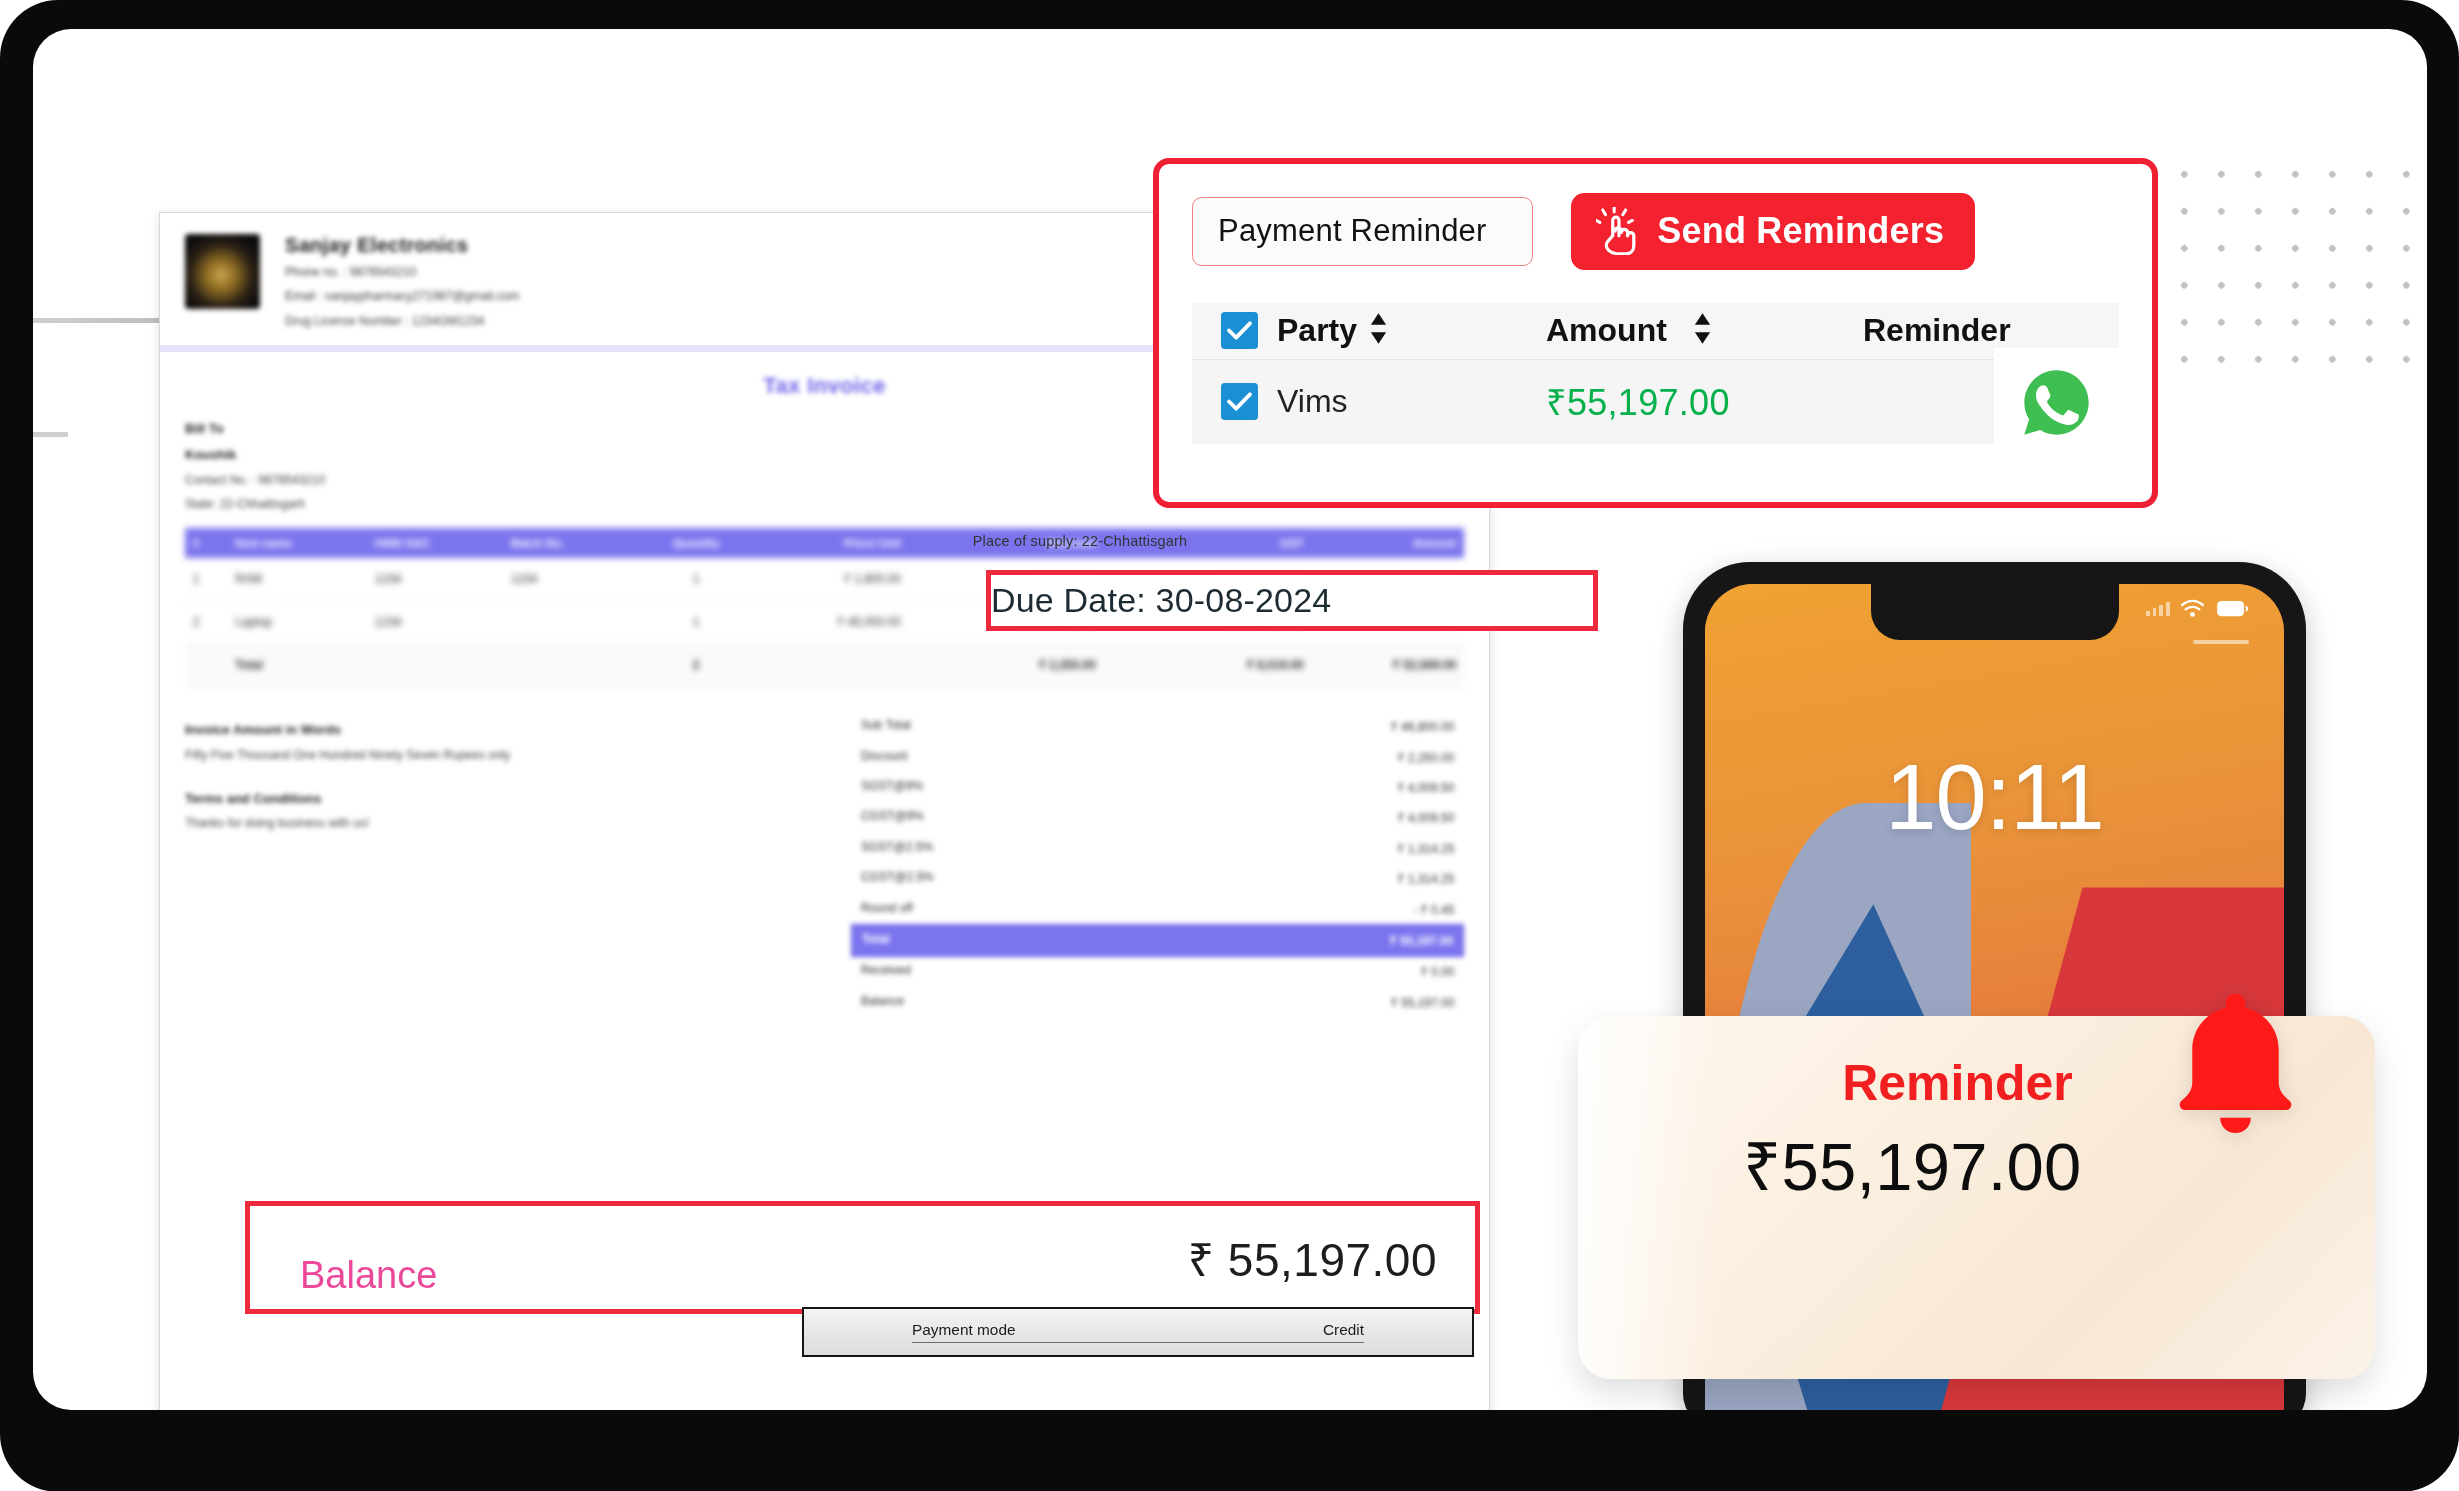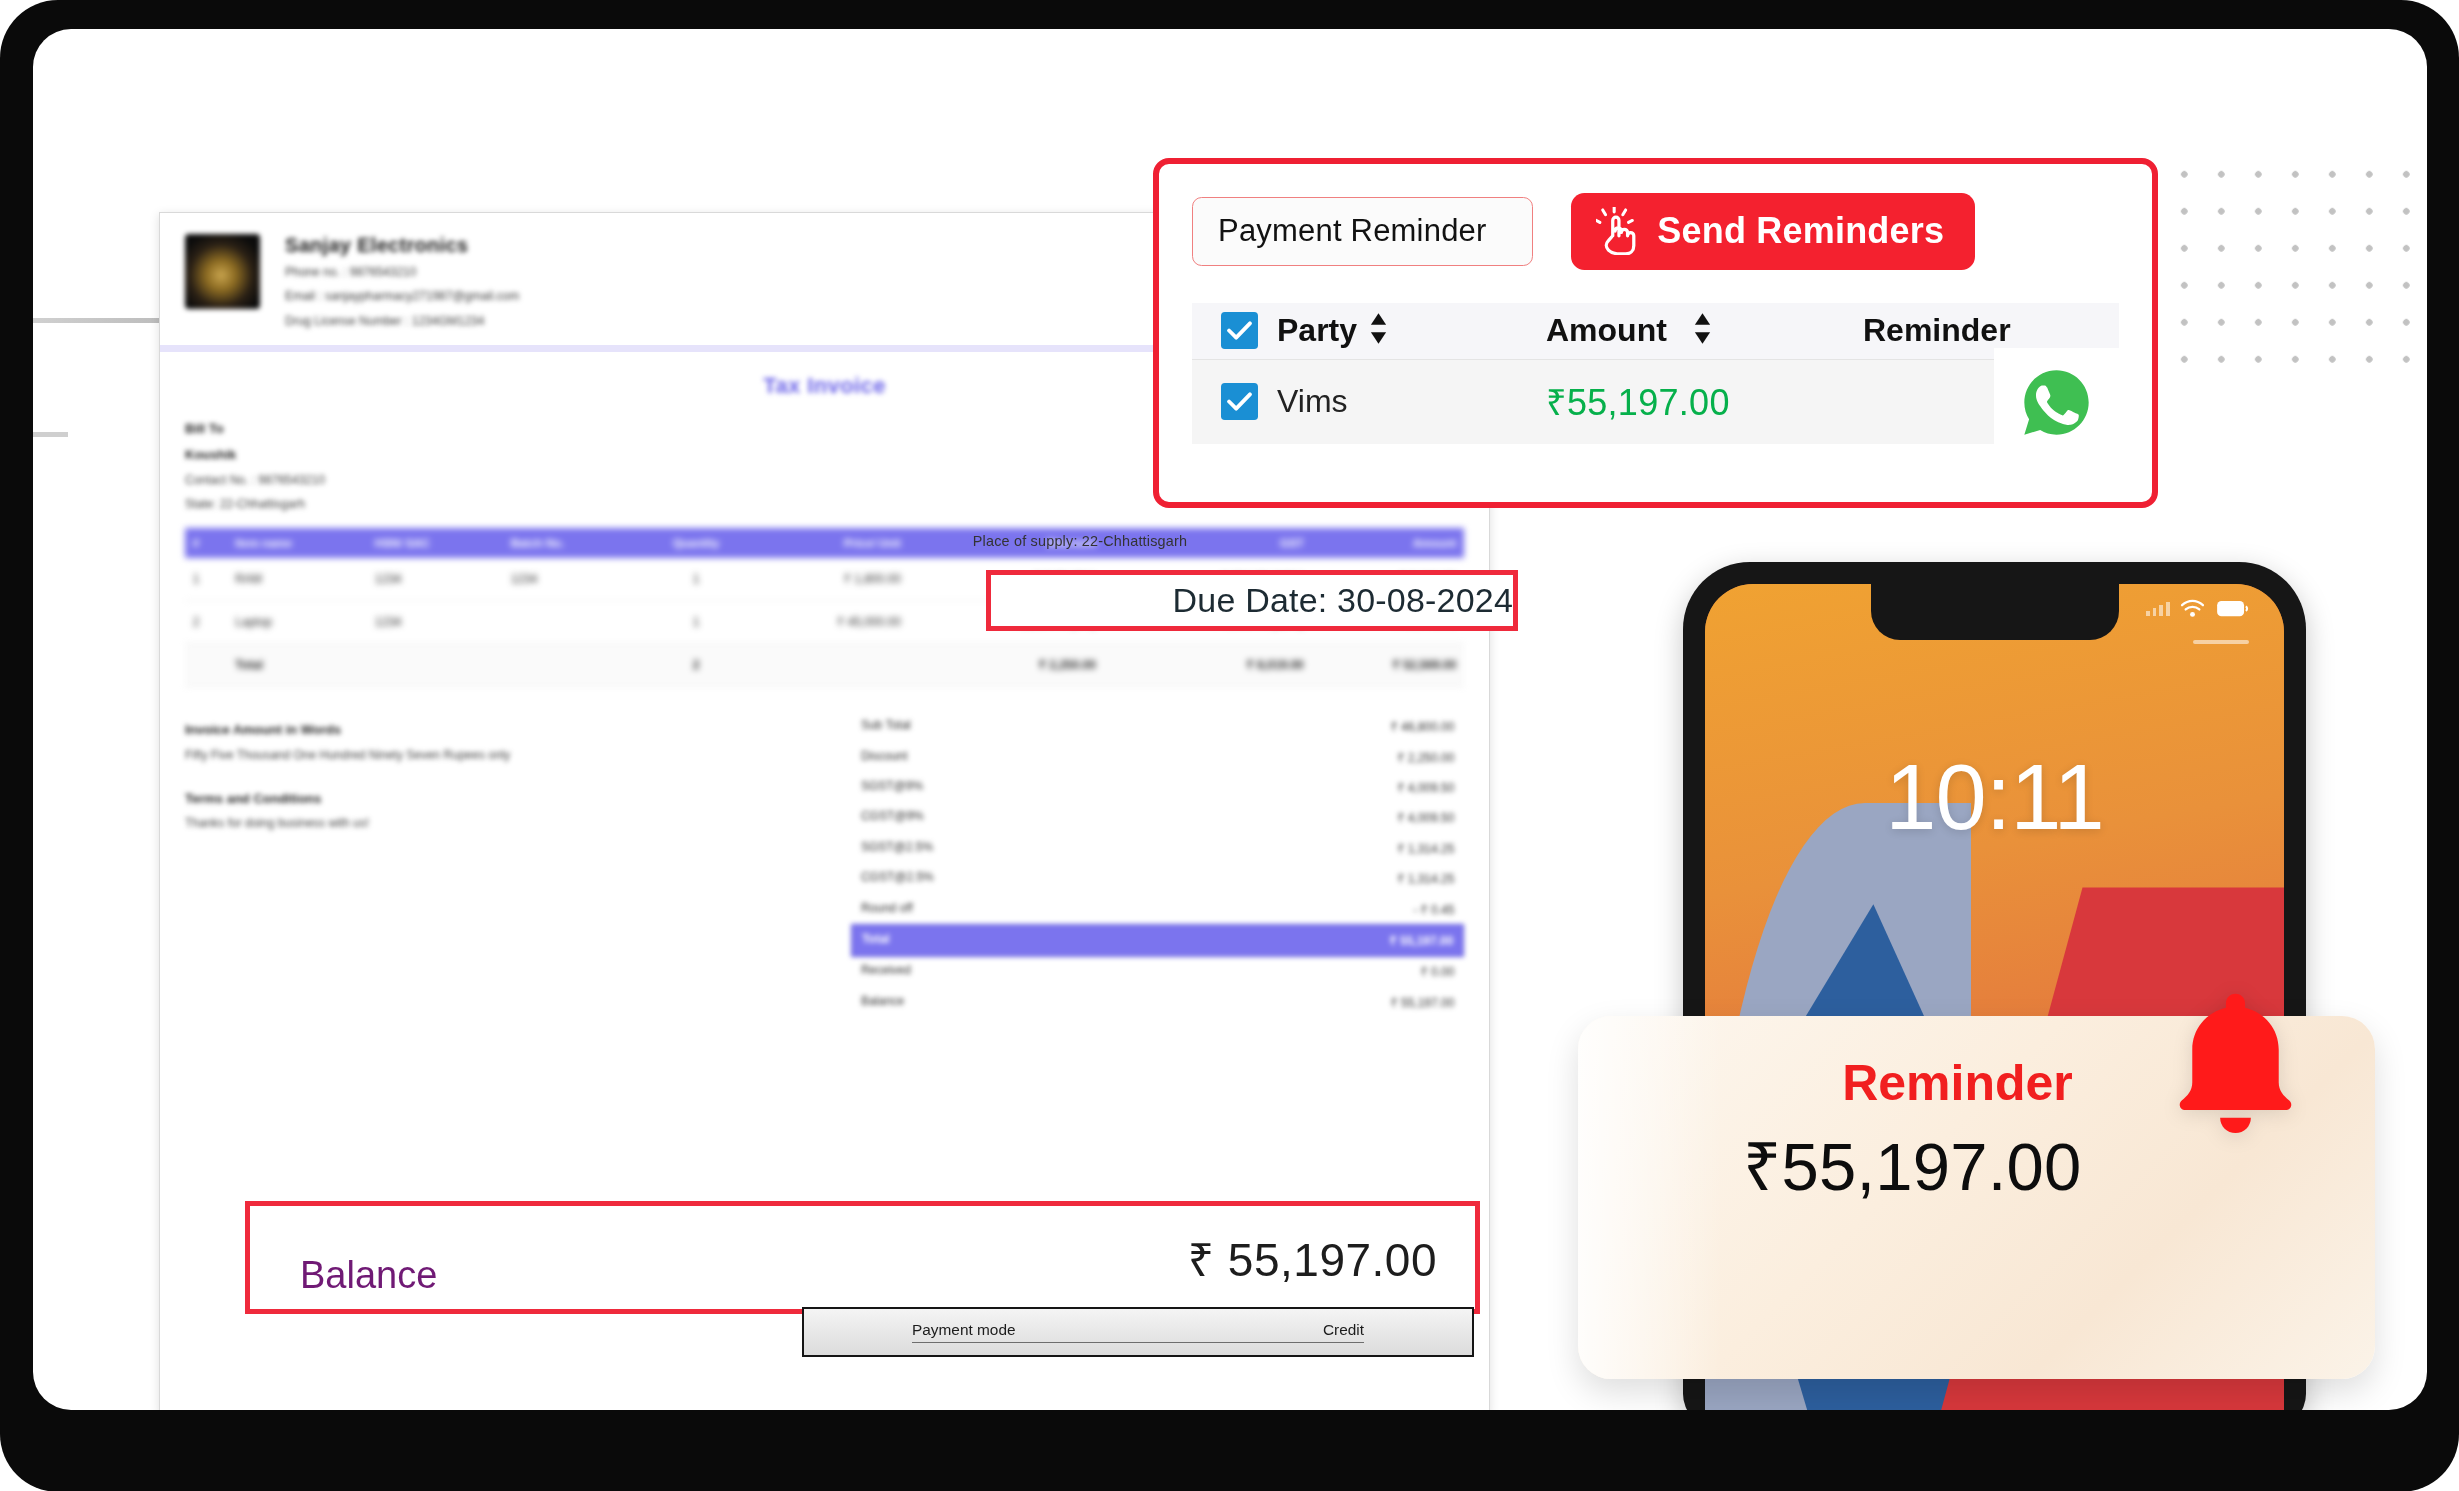--- a/index.html
+++ b/index.html
@@ -107,45 +107,45 @@
   
   #balance-box{
     position:absolute; left:212px; top:1172px;
     width:1235px; height:113px;
     background:#ffffff;
     border:5.8px solid #ef2a3c;
     display:flex; align-items:center; justify-content:space-between;
     padding:0 38px 0 50px;
     z-index:8;
   }
-  #balance-box .bl-label{ font-size:38px; color:#701a75;margin-top:36px; }
+  #balance-box .bl-label{ font-size:38px; color:#ec4899;margin-top:36px; }
   #balance-box .bl-amt{ font-size:46px; color:#1d1d1d; letter-spacing:0.5px; }
 
   
   #paymode-box{
     position:absolute; left:769px; top:1278px;
     width:672px; height:50px;
     background:linear-gradient(#f4f4f4,#dcdcdc);
     border:2.9px solid #151515;
     display:flex; align-items:center; z-index:9;
   }
   #paymode-inner{
     margin:0 auto; width:452px;
     display:flex; justify-content:space-between;
     font-size:15.4px; color:#1c1c1c;
     border-bottom:1px solid #6e6e6e; padding-bottom:3px;
   }
 
   
   #duedate-box{
     position:absolute; left:953px; top:541px;
-    width:532px; height:61px;
+    width:612px; height:61px;
     background:#ffffff;
     border:5.8px solid #ef2a3c;
-    display:flex; align-items:center; justify-content:flex-end;
+    display:flex; align-items:center; justify-content:flex-start;
     z-index:9;
   }
   #duedate-box span{ font-size:34px; color:#1d2b33; letter-spacing:0.2px; }
 
   
   #reminder-panel{
     position:absolute; left:1120px; top:129px;
     width:1005px; height:350px;
     background:#ffffff;
     border:6.7px solid #ef2033;

